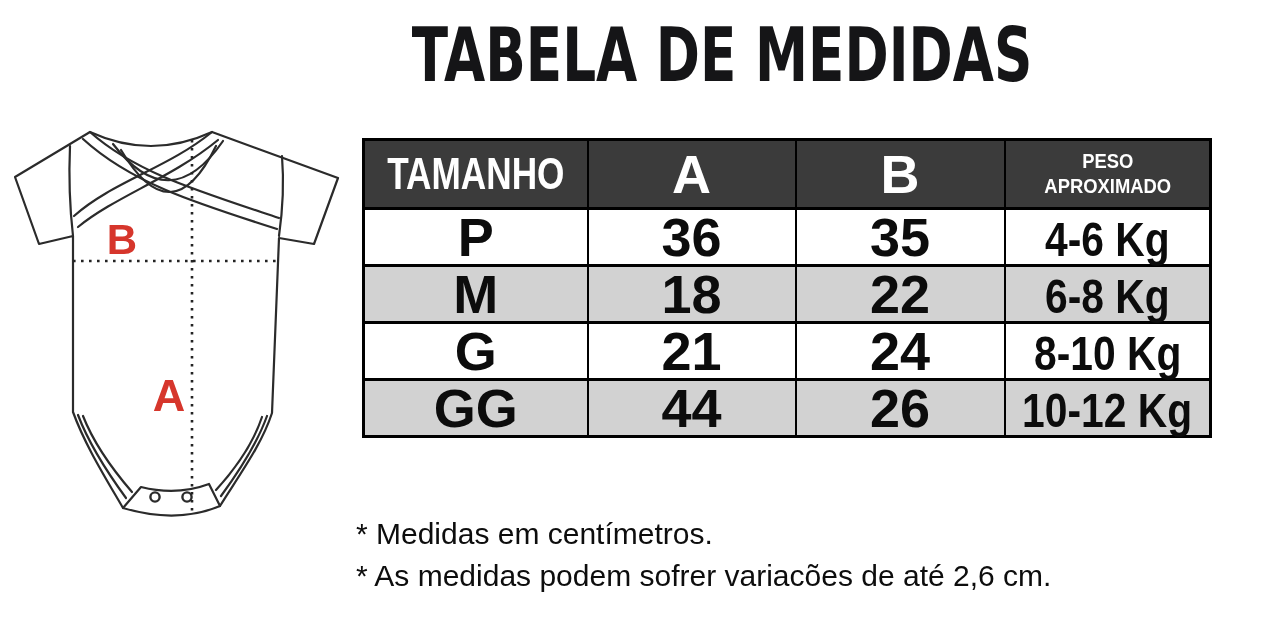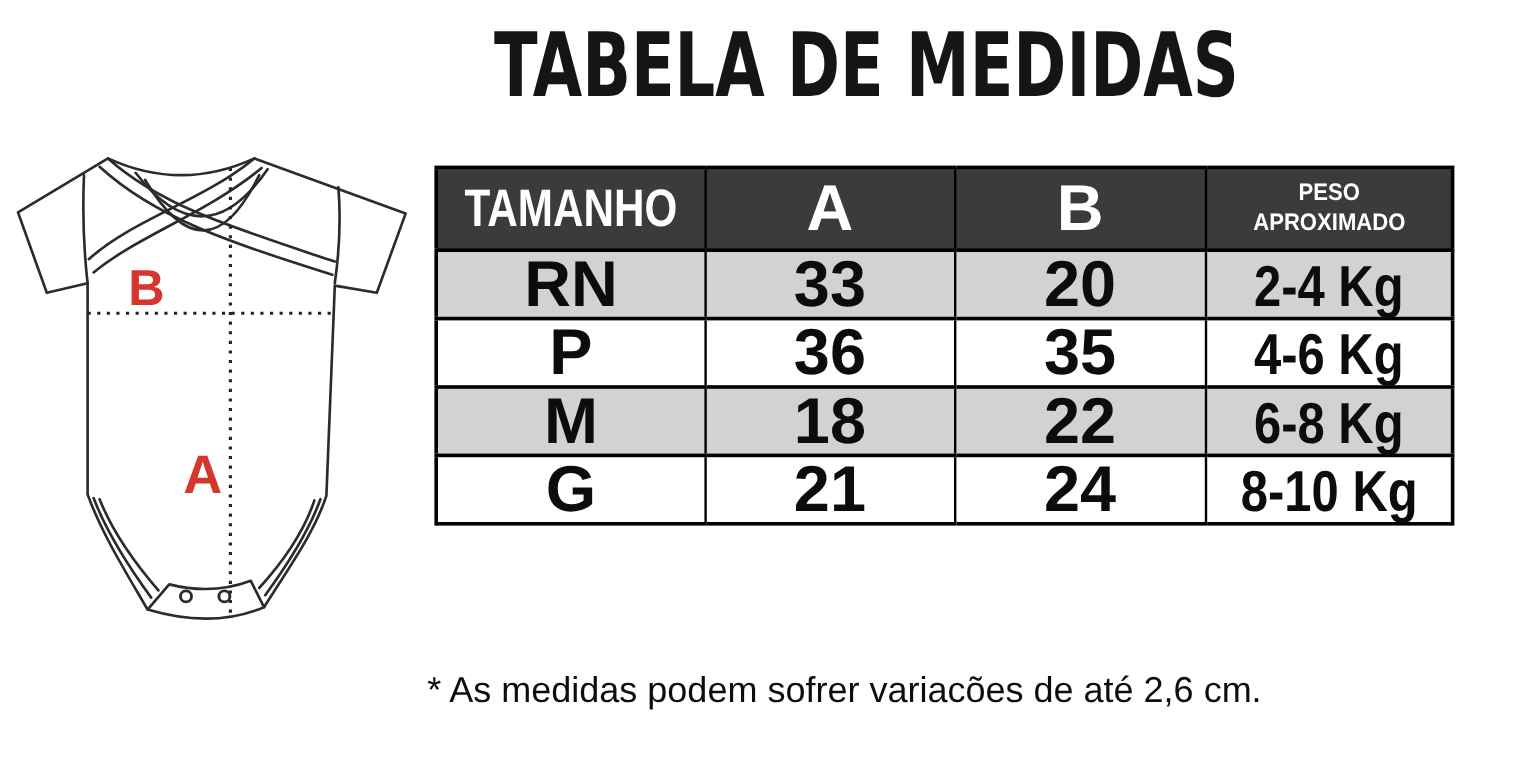--- a/index.html
+++ b/index.html
@@ -114,42 +114,43 @@
         <th class="h-size"><span class="sq">TAMANHO</span></th>
         <th class="h-ab"><span>A</span></th>
         <th class="h-ab"><span>B</span></th>
         <th class="h-peso">
           <span class="pl">PESO</span>
           <span class="pl">APROXIMADO</span>
         </th>
       </tr>
     </thead>
     <tbody>
-      <tr class="r-gray">
-        <td><span>RN</span></td>
-        <td><span>33</span></td>
-        <td><span>20</span></td>
-        <td><span class="pv">2-4 Kg</span></td>
-      </tr>
       <tr class="r-white">
         <td><span>P</span></td>
         <td><span>36</span></td>
         <td><span>35</span></td>
         <td><span class="pv">4-6 Kg</span></td>
       </tr>
       <tr class="r-gray">
         <td><span>M</span></td>
         <td><span>18</span></td>
         <td><span>22</span></td>
         <td><span class="pv">6-8 Kg</span></td>
       </tr>
       <tr class="r-white">
         <td><span>G</span></td>
         <td><span>21</span></td>
         <td><span>24</span></td>
         <td><span class="pv">8-10 Kg</span></td>
       </tr>
+      <tr class="r-gray">
+        <td><span>GG</span></td>
+        <td><span>44</span></td>
+        <td><span>26</span></td>
+        <td><span class="pv">10-12 Kg</span></td>
+      </tr>
     </tbody>
   </table>
 
+  <p class="footnote fn1">* Medidas em centímetros.</p>
   <p class="footnote fn2">* As medidas podem sofrer variacões de até 2,6 cm.</p>
 
 </div>
 
 </body></html>

